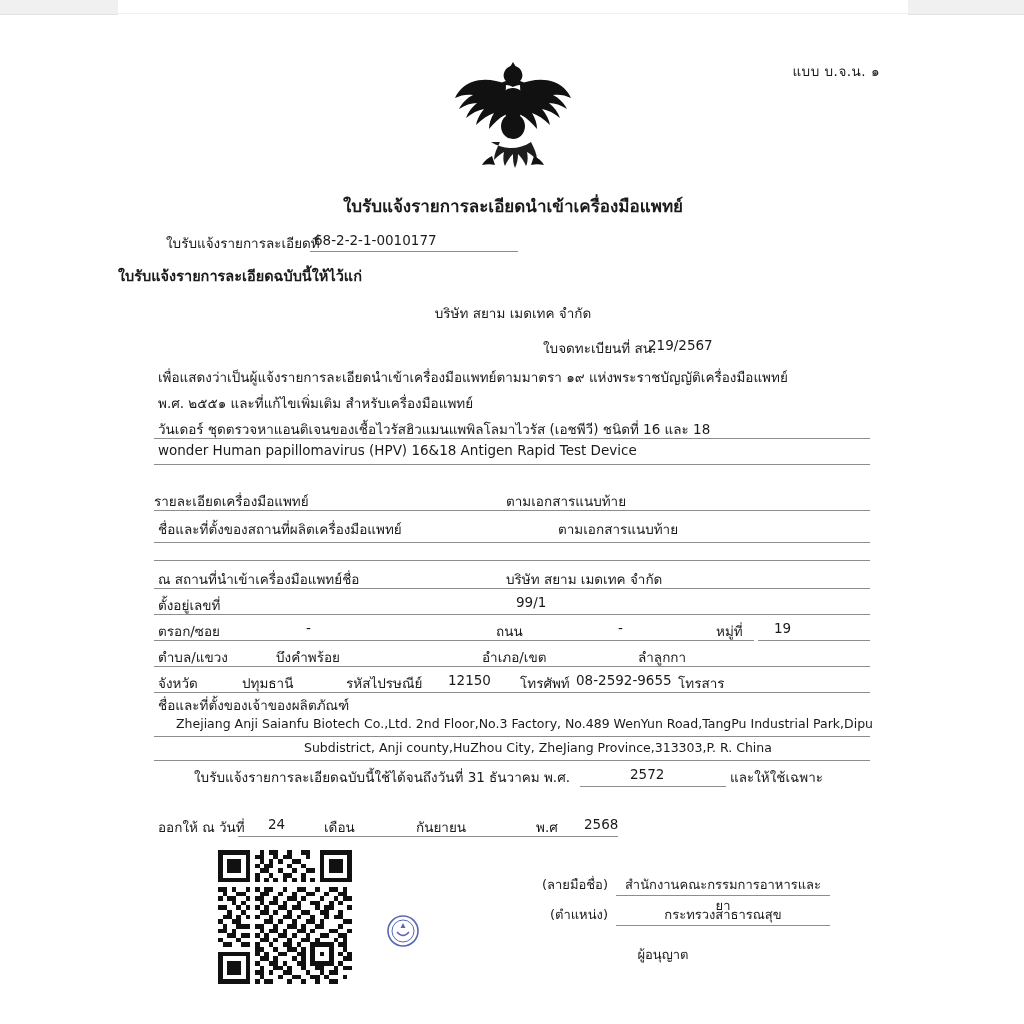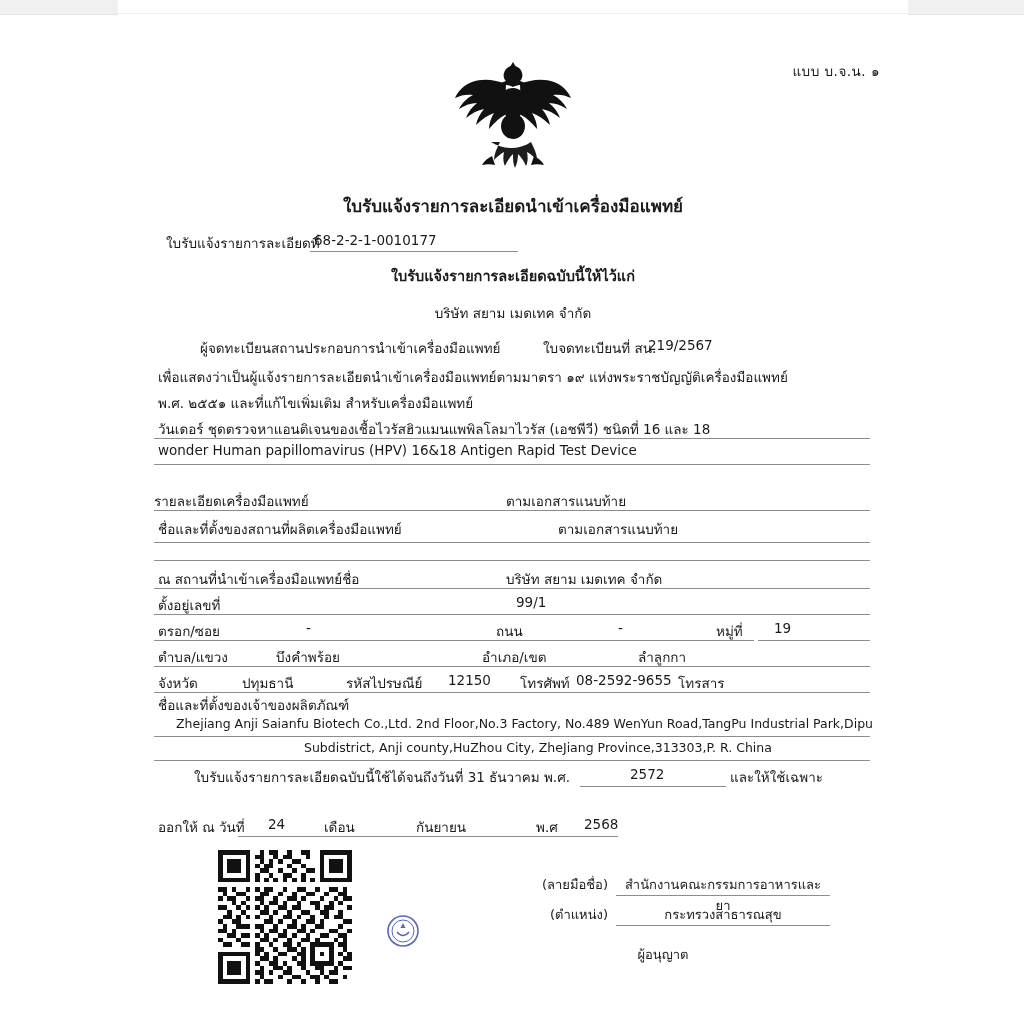--- a/index.html
+++ b/index.html
@@ -69,21 +69,21 @@
     width: 100%;
     text-align: center;
     font-size: 17px;
     font-weight: bold;
   }
   .subtitle {
     position: absolute;
     top: 250px;
     left: 0;
     width: 100%;
-    text-align: center;
+    text-align: left;
     font-size: 14.5px;
     font-weight: bold;
   }
   .company-line {
     position: absolute;
     top: 288px;
     left: 0;
     width: 100%;
     text-align: center;
     font-size: 13.5px;
@@ -208,21 +208,20 @@
 
     <div class="title">ใบรับแจ้งรายการละเอียดนำเข้าเครื่องมือแพทย์</div>
 
     <div class="row" style="left:48px; top:218px;">ใบรับแจ้งรายการละเอียดที่</div>
     <div class="val" style="left:196px; top:218px;">68-2-2-1-0010177</div>
     <div class="ul" style="left:192px; top:237px; width:208px;"></div>
 
     <div class="subtitle">ใบรับแจ้งรายการละเอียดฉบับนี้ให้ไว้แก่</div>
     <div class="company-line">บริษัท สยาม เมดเทค จำกัด</div>
 
-    <div class="row" style="left:82px; top:323px;">ผู้จดทะเบียนสถานประกอบการนำเข้าเครื่องมือแพทย์</div>
     <div class="row" style="left:425px; top:323px;">ใบจดทะเบียนที่ สน.</div>
     <div class="row" style="left:530px; top:323px;">219/2567</div>
 
     <div class="para" style="left:40px; top:352px;">เพื่อแสดงว่าเป็นผู้แจ้งรายการละเอียดนำเข้าเครื่องมือแพทย์ตามมาตรา ๑๙ แห่งพระราชบัญญัติเครื่องมือแพทย์</div>
     <div class="para" style="left:40px; top:378px;">พ.ศ. ๒๕๕๑ และที่แก้ไขเพิ่มเติม  สำหรับเครื่องมือแพทย์</div>
 
     <div class="para" style="left:40px; top:404px;">วันเดอร์ ชุดตรวจหาแอนติเจนของเชื้อไวรัสฮิวแมนแพพิลโลมาไวรัส (เอชพีวี) ชนิดที่ 16 และ 18</div>
     <div class="ul" style="left:36px; top:424px; width:716px;"></div>
 
     <div class="para latin" style="left:40px; top:428px;">wonder Human papillomavirus (HPV) 16&amp;18 Antigen Rapid Test Device</div>

